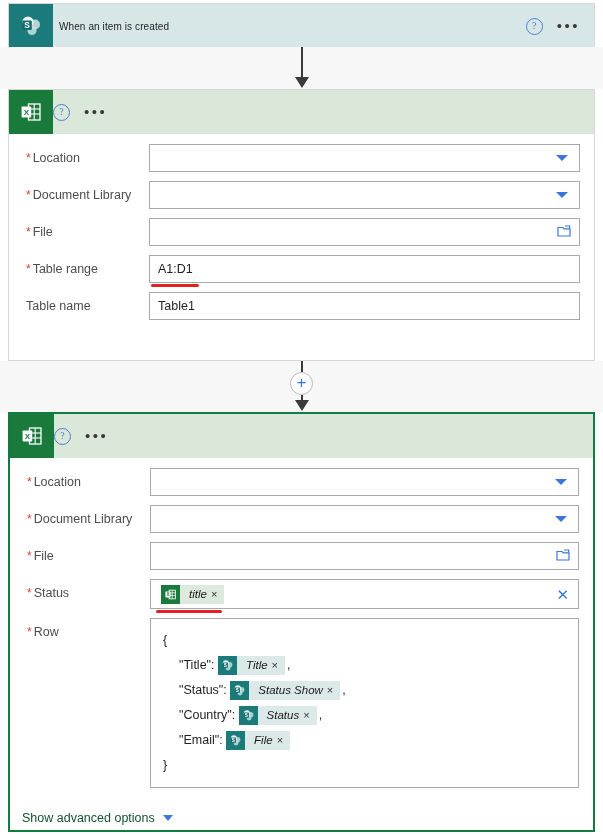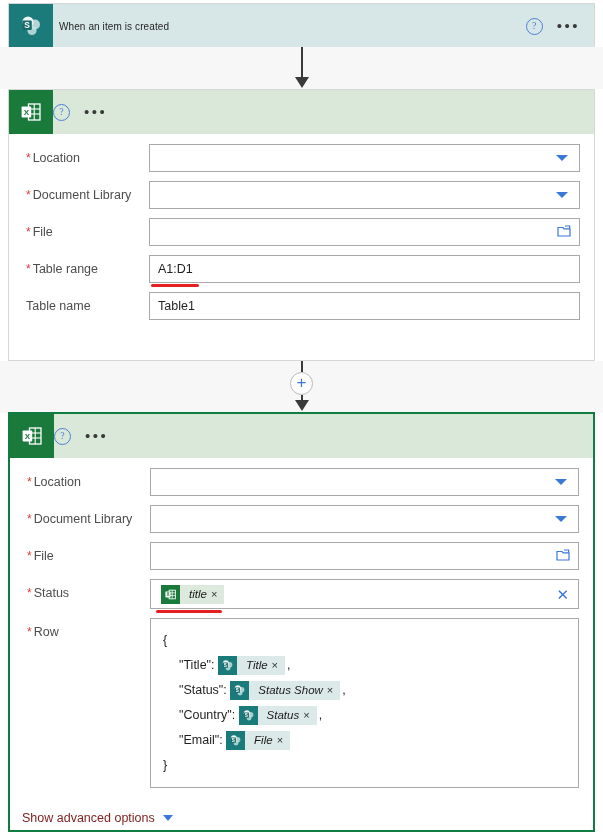--- a/index.html
+++ b/index.html
@@ -211,21 +211,21 @@
   }
 
   
   .adv-row {
     display: flex;
     align-items: center;
     gap: 8px;
     padding: 14px 0 14px 12px;
   }
   .adv-link {
-    color: #7f1d1d;
+    color: #14532d;
     font-size: 12.5px;
     cursor: pointer;
   }
   .adv-chevron {
     width: 0; height: 0;
     border-left: 5.5px solid transparent;
     border-right: 5.5px solid transparent;
     border-top: 6px solid #3a77d8;
   }
 

